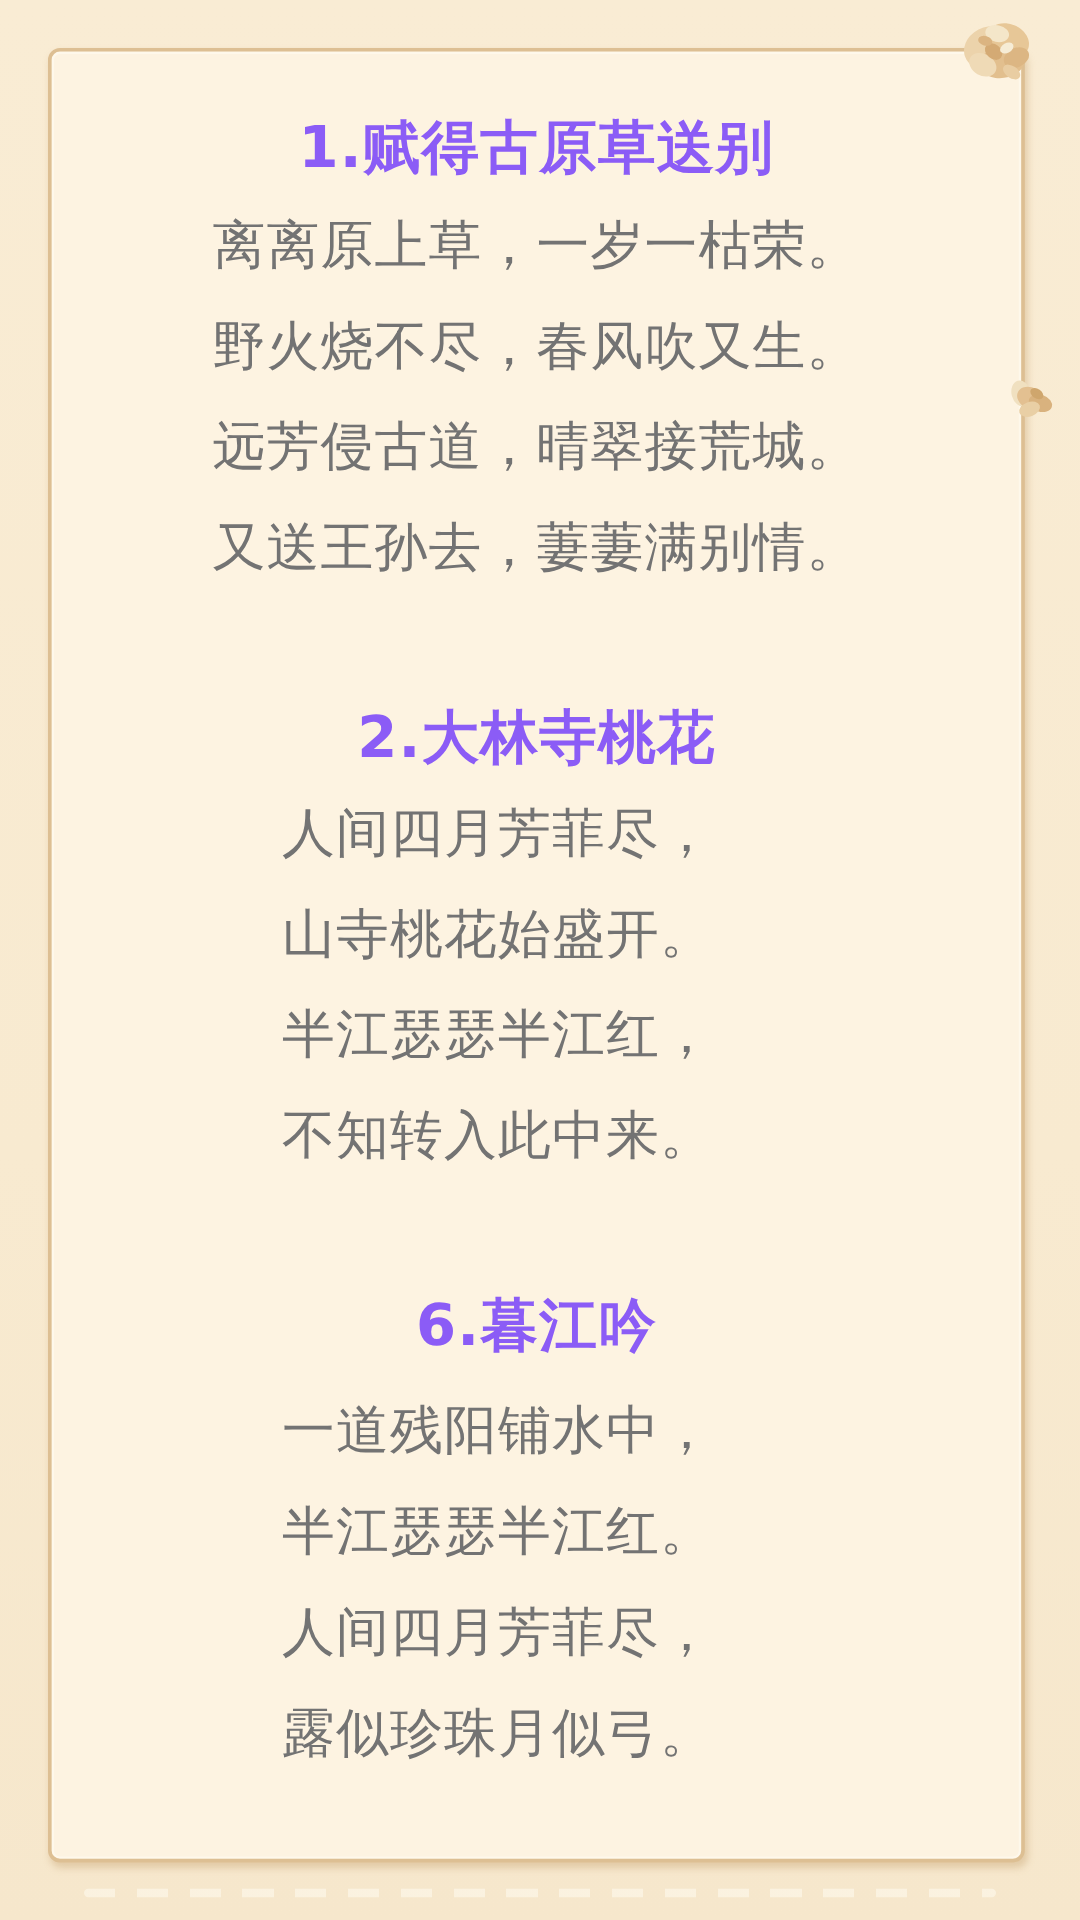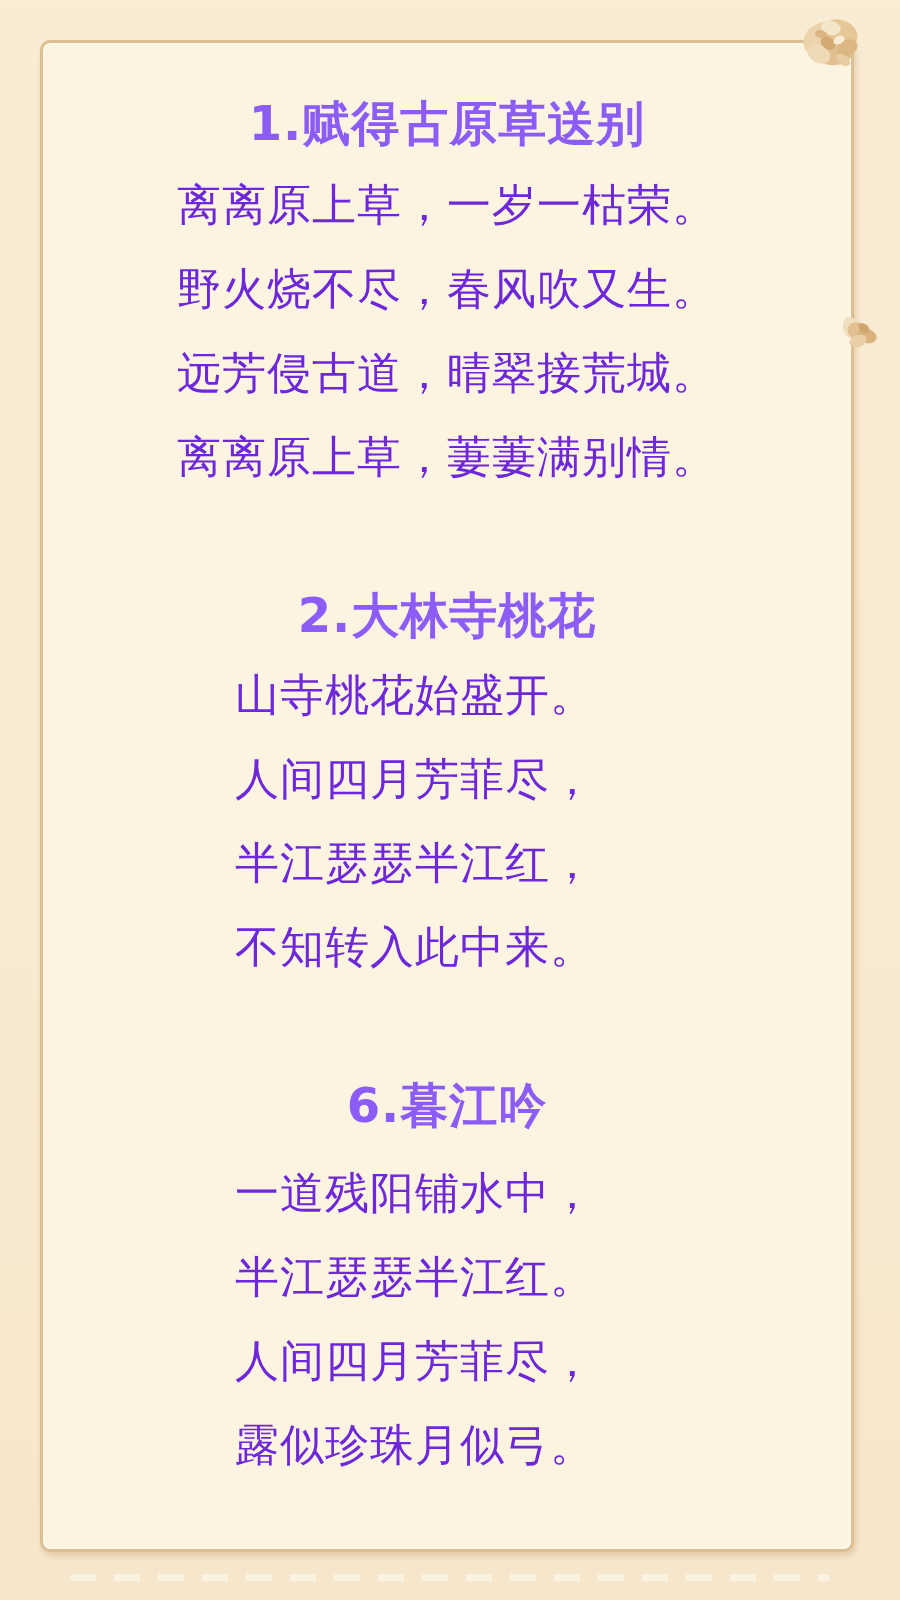--- a/index.html
+++ b/index.html
@@ -44,21 +44,21 @@
     letter-spacing: 1px;
   }
   .poem-lines { margin-top: 10px; }
   .poem-section + .poem-section { margin-top: 86px; }
   .poem-section:nth-child(2) .poem-lines { margin-top: 8px; }
   .poem-section:nth-child(3) .poem-lines { margin-top: 16px; }
   .poem-line {
     font-size: 44px;
     line-height: 84px;
     text-align: center;
-    color: #6d28d9;
+    color: #737373;
     letter-spacing: 1px;
     white-space: nowrap;
   }
   .shift-left .poem-line { transform: translateX(-32px); }
   .ornament { position: absolute; pointer-events: none; }
   .ornament-flower { left: 795px; top: 10px; width: 74px; height: 68px; }
   .ornament-leaf { left: 831px; top: 306px; width: 54px; height: 52px; }
   .bottom-dashes {
     position: absolute;
     left: 70px;
@@ -81,29 +81,29 @@
 
   <div class="panel">
     <div class="content">
 
       <div class="poem-section">
         <div class="poem-title">1.赋得古原草送别</div>
         <div class="poem-lines">
           <div class="poem-line">离离原上草，一岁一枯荣。</div>
           <div class="poem-line">野火烧不尽，春风吹又生。</div>
           <div class="poem-line">远芳侵古道，晴翠接荒城。</div>
-          <div class="poem-line">离离原上草，萋萋满别情。</div>
+          <div class="poem-line">又送王孙去，萋萋满别情。</div>
         </div>
       </div>
 
       <div class="poem-section shift-left">
         <div class="poem-title">2.大林寺桃花</div>
         <div class="poem-lines">
+          <div class="poem-line">人间四月芳菲尽，</div>
           <div class="poem-line">山寺桃花始盛开。</div>
-          <div class="poem-line">人间四月芳菲尽，</div>
           <div class="poem-line">半江瑟瑟半江红，</div>
           <div class="poem-line">不知转入此中来。</div>
         </div>
       </div>
 
       <div class="poem-section shift-left">
         <div class="poem-title">6.暮江吟</div>
         <div class="poem-lines">
           <div class="poem-line">一道残阳铺水中，</div>
           <div class="poem-line">半江瑟瑟半江红。</div>

